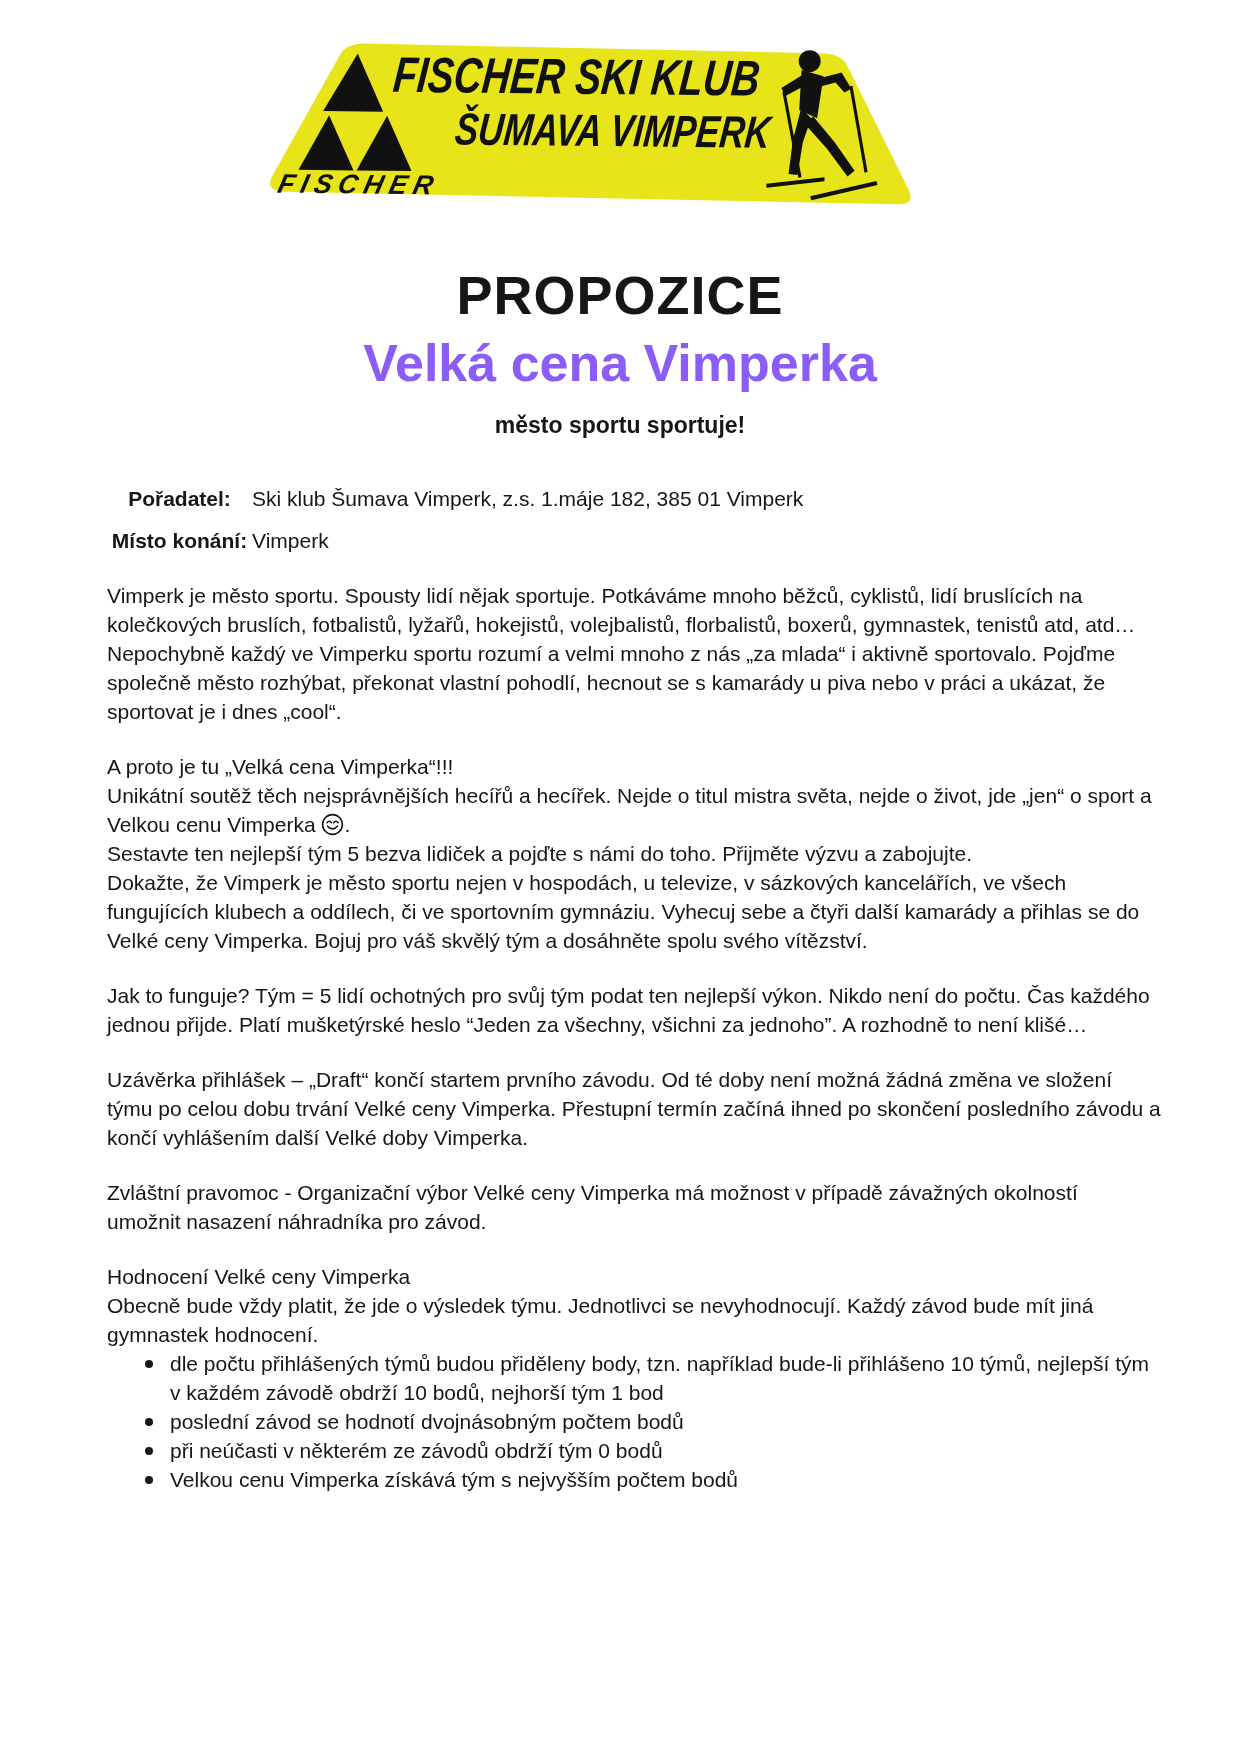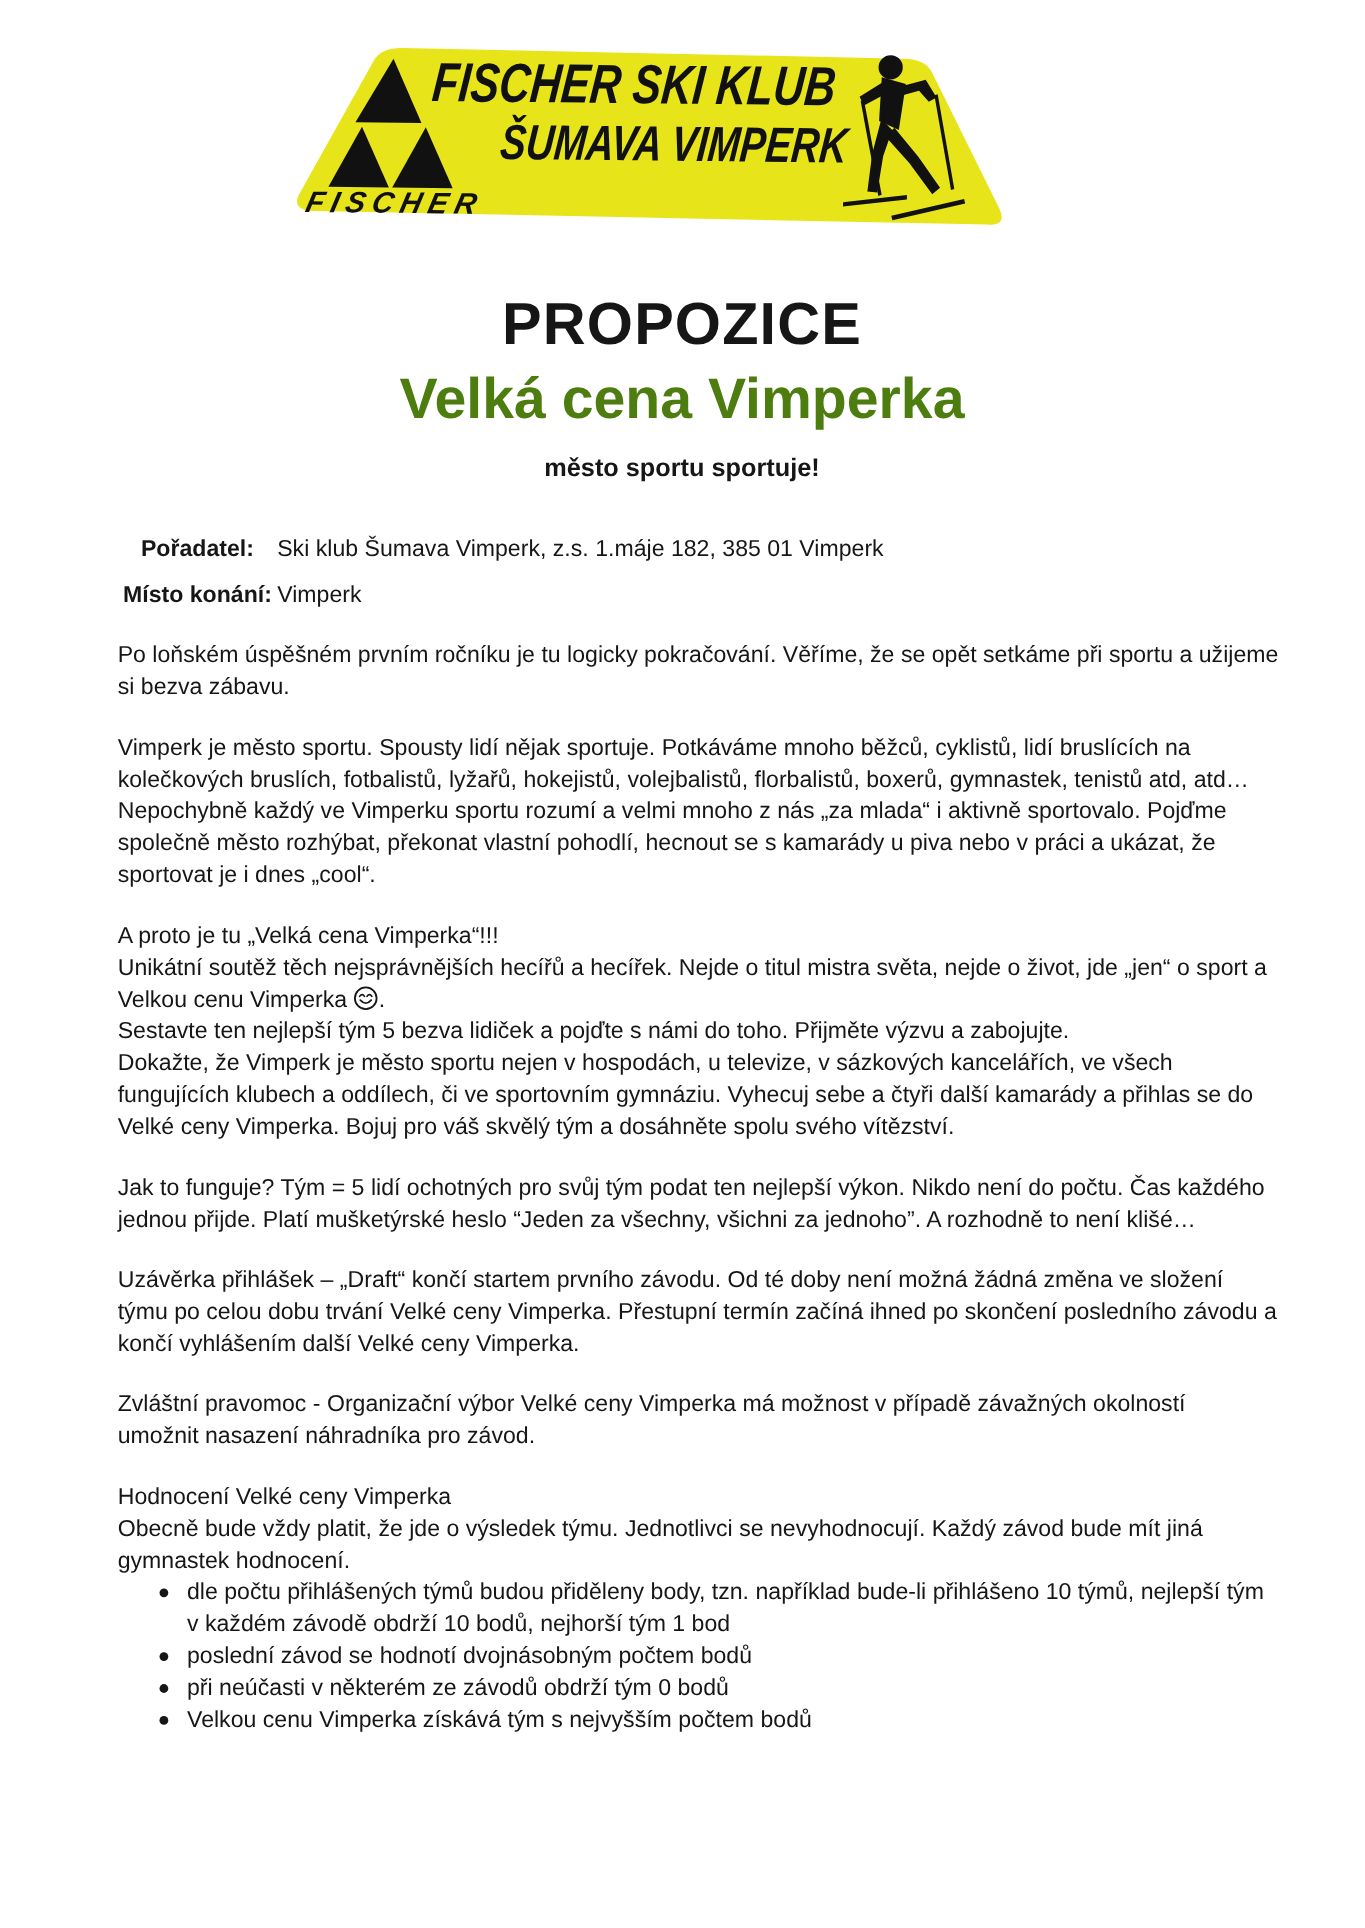--- a/index.html
+++ b/index.html
@@ -70,36 +70,32 @@
         <path d="M84,42 L100,128 L103,127 L87,41 Z"></path>
       </g>
     </svg>
     <div class="logo-line1">FISCHER SKI KLUB</div>
     <div class="logo-line2">ŠUMAVA VIMPERK</div>
     <div class="logo-wordmark">FISCHER</div>
   </div>
 
   <div class="title-block">
     <div class="doc-title">PROPOZICE</div>
-    <div class="doc-subtitle" style="color: #4d7c0f;">Velká cena Vimperka</div>
+    <div class="doc-subtitle" style="color: #8b5cf6;">Velká cena Vimperka</div>
     <div class="doc-tagline">město sportu sportuje!</div>
   </div>
 
   <div class="content">
     <div class="info-row">
       <span class="info-label">Pořadatel:</span><span>Ski klub Šumava Vimperk, z.s. 1.máje 182, 385 01 Vimperk</span>
     </div>
     <div class="info-row">
       <span class="info-label">Místo konání:</span><span>Vimperk</span>
     </div>
     <div class="body-sections">
-        <div class="section">
-          <div class="line"><span>Po loňském úspěšném prvním ročníku je tu logicky pokračování. Věříme, že se opět setkáme při sportu a užijeme</span></div>
-          <div class="line"><span>si bezva zábavu.</span></div>
-        </div>
         <div class="section">
           <div class="line"><span>Vimperk je město sportu. Spousty lidí nějak sportuje. Potkáváme mnoho běžců, cyklistů, lidí bruslících na</span></div>
           <div class="line"><span>kolečkových bruslích, fotbalistů, lyžařů, hokejistů, volejbalistů, florbalistů, boxerů, gymnastek, tenistů atd, atd…</span></div>
           <div class="line"><span>Nepochybně každý ve Vimperku sportu rozumí a velmi mnoho z nás „za mlada“ i aktivně sportovalo. Pojďme</span></div>
           <div class="line"><span>společně město rozhýbat, překonat vlastní pohodlí, hecnout se s kamarády u piva nebo v práci a ukázat, že</span></div>
           <div class="line"><span>sportovat je i dnes „cool“.</span></div>
         </div>
         <div class="section">
           <div class="line"><span class="run-bold">A proto je tu „Velká cena Vimperka“!!!</span></div>
           <div class="line"><span>Unikátní soutěž těch nejsprávnějších hecířů a hecířek. Nejde o titul mistra světa, nejde o život, jde „jen“ o sport a</span></div>
@@ -114,21 +110,21 @@
           <div class="line"><span>fungujících klubech a oddílech, či ve sportovním gymnáziu. Vyhecuj sebe a čtyři další kamarády a přihlas se do</span></div>
           <div class="line"><span>Velké ceny Vimperka. Bojuj pro váš skvělý tým a dosáhněte spolu svého vítězství.</span></div>
         </div>
         <div class="section">
           <div class="line"><span class="run-bold">Jak to funguje?</span><span> Tým = 5 lidí ochotných pro svůj tým podat ten nejlepší výkon. Nikdo není do počtu. Čas každého</span></div>
           <div class="line"><span>jednou přijde. Platí mušketýrské heslo “Jeden za všechny, všichni za jednoho”. A rozhodně to není klišé…</span></div>
         </div>
         <div class="section">
           <div class="line"><span class="run-bold">Uzávěrka přihlášek –</span><span> „Draft“ končí startem prvního závodu. Od té doby není možná žádná změna ve složení</span></div>
           <div class="line"><span>týmu po celou dobu trvání Velké ceny Vimperka. Přestupní termín začíná ihned po skončení posledního závodu a</span></div>
-          <div class="line"><span>končí vyhlášením další Velké ceny Vimperka.</span></div>
+          <div class="line"><span>končí vyhlášením další Velké doby Vimperka.</span></div>
         </div>
         <div class="section">
           <div class="line"><span class="run-bold">Zvláštní pravomoc</span><span> - Organizační výbor Velké ceny Vimperka má možnost v případě závažných okolností</span></div>
           <div class="line"><span>umožnit nasazení náhradníka pro závod.</span></div>
         </div>
         <div class="section">
           <div class="line"><span class="run-bold">Hodnocení Velké ceny Vimperka</span></div>
           <div class="line"><span>Obecně bude vždy platit, že jde o výsledek týmu. Jednotlivci se nevyhodnocují. Každý závod bude mít jiná</span></div>
           <div class="line"><span>gymnastek hodnocení.</span></div>
         </div>

